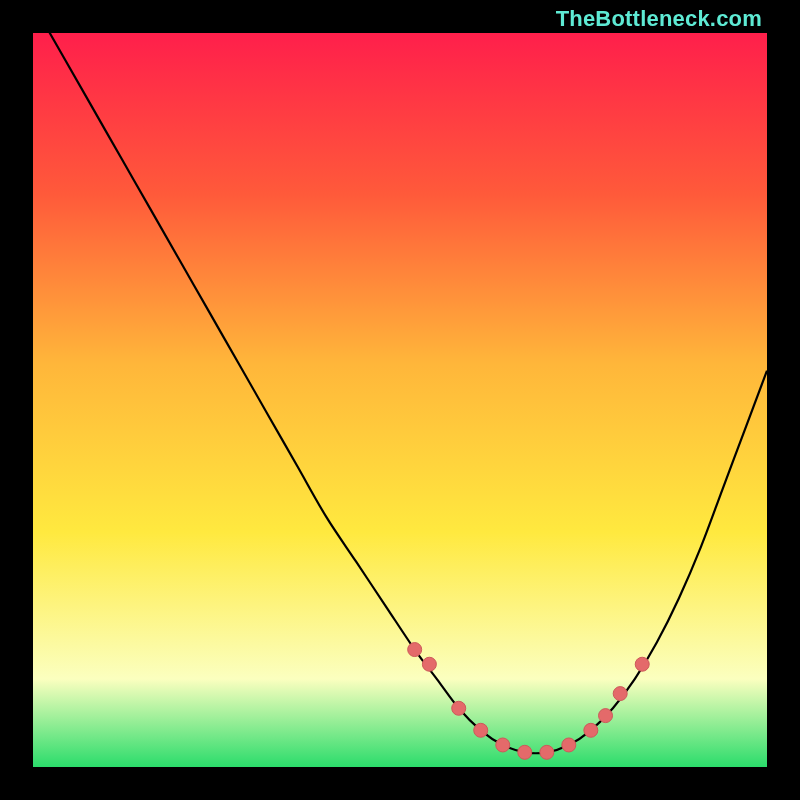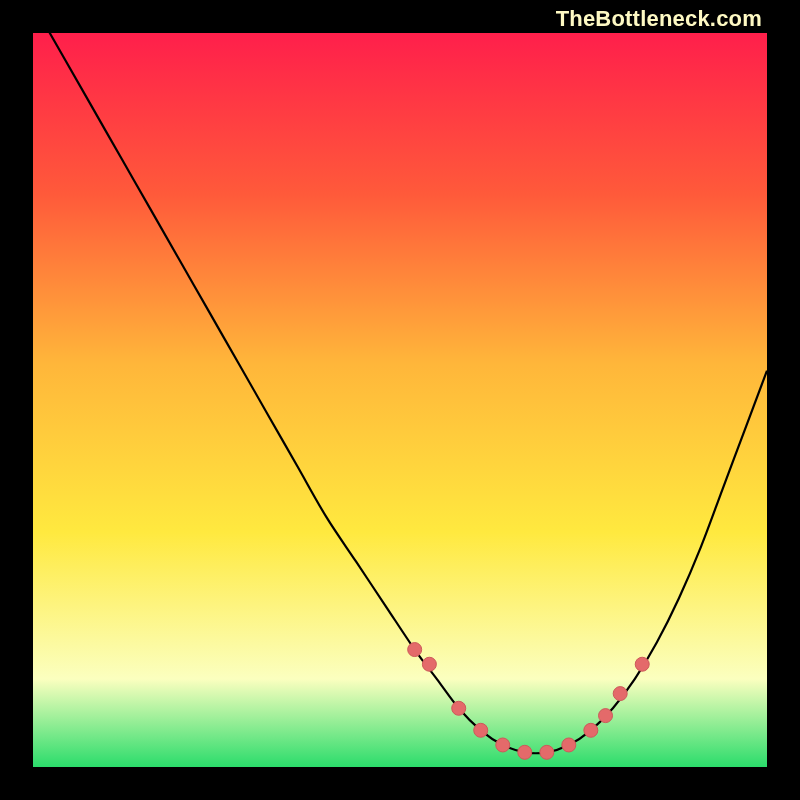--- a/index.html
+++ b/index.html
@@ -26,21 +26,21 @@
     overflow: hidden;
   }
   .gradient-bg {
     position: absolute;
     top: 0; left: 0; right: 0; bottom: 0;
   }
   .watermark {
     position: absolute;
     top: 6px;
     right: 38px;
-    color: #fef9c3;
+    color: #5eead4;
     font-size: 22px;
     font-weight: 600;
     letter-spacing: 0.2px;
   }
   svg.curve {
     position: absolute;
     top: 0; left: 0;
     width: 734px; height: 734px;
     overflow: visible;
   }

